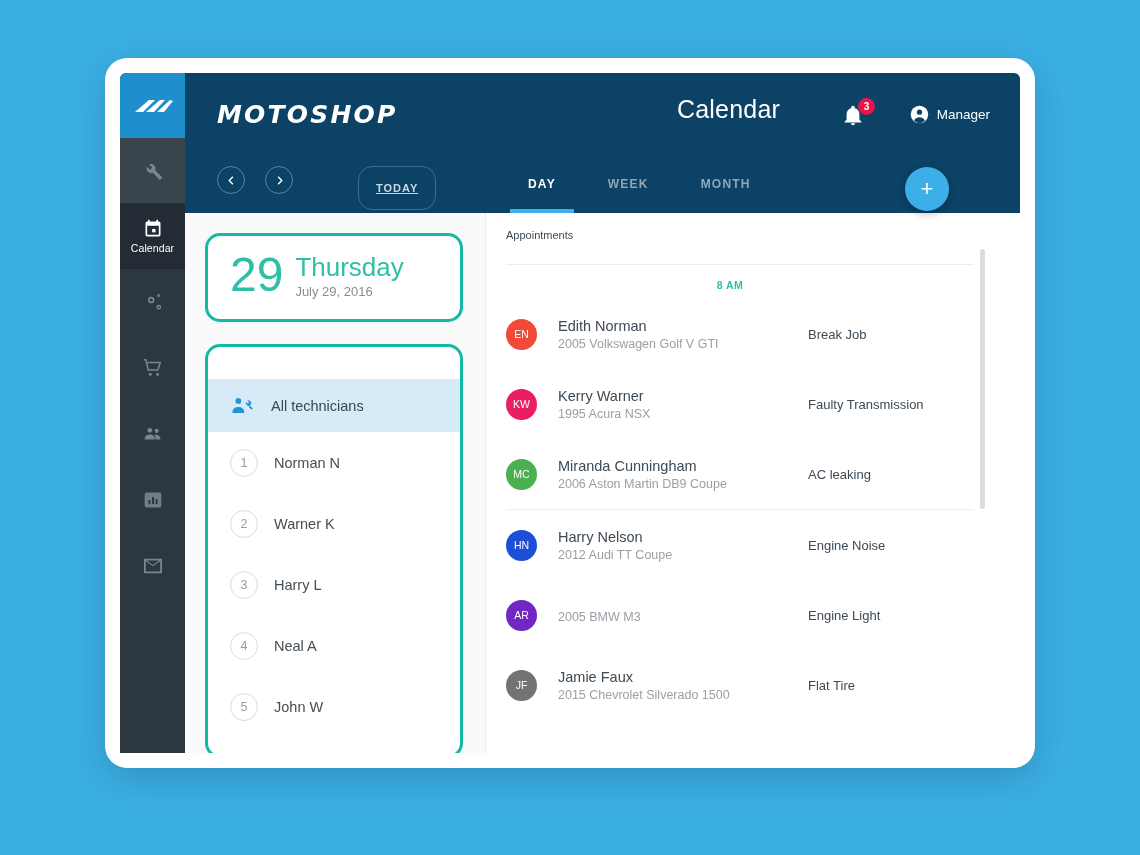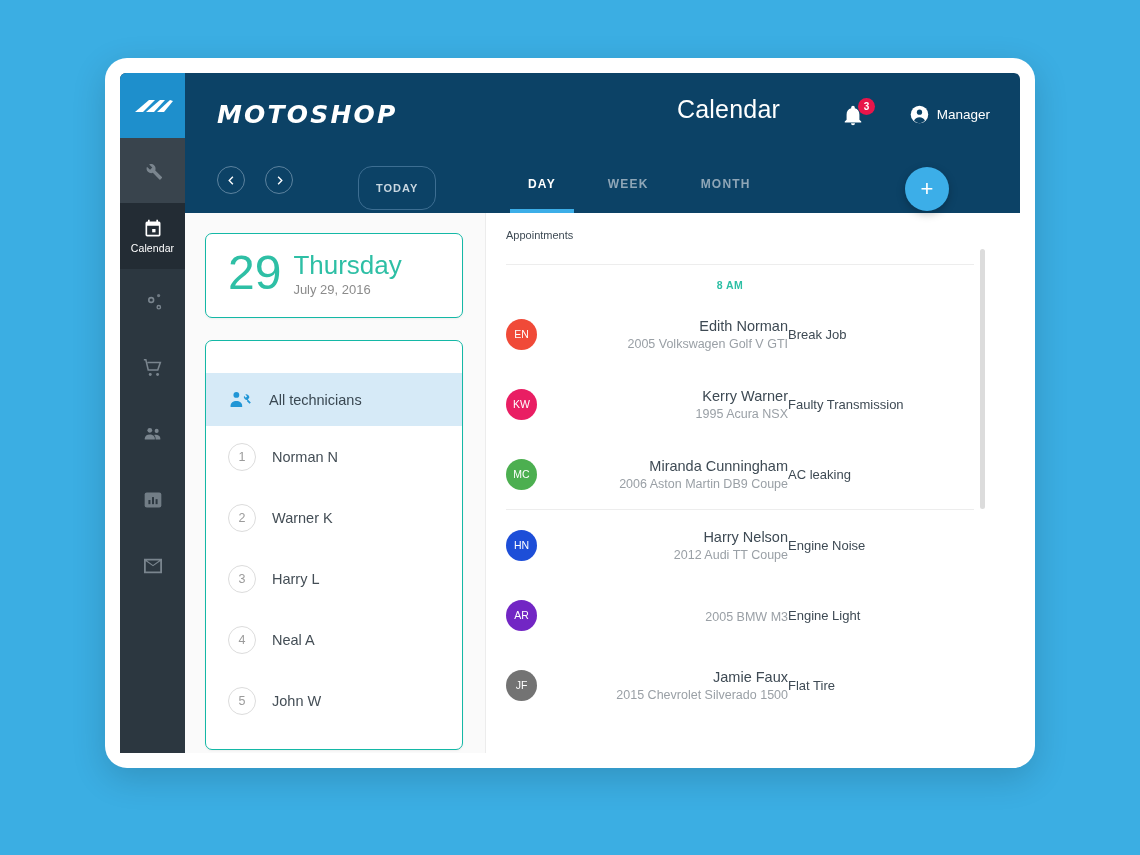--- a/index.html
+++ b/index.html
@@ -99,21 +99,21 @@
     border: 1.5px solid #5C829E; border-radius: 50%;
     display: flex; align-items: center; justify-content: center;
     color: #ffffff;
   }
   .today-btn {
     position: absolute; left: 173px; top: 7px;
     height: 44px; padding: 16px 17px;
     border: 1.5px solid #3D6E92; border-radius: 14px;
     color: #C9D7E1; font-size: 11px; font-weight: bold;
     letter-spacing: 1px;
-    display: flex; align-items: center; justify-content: center;
+    display: flex; align-items: center; justify-content: center; text-decoration: underline;
   }
   .tabs { position: absolute; left: 343px; top: 0; height: 54px; display: flex; }
   .tab {
     height: 54px; padding: 0 0 0 0; margin-right: 52px;
     color: #8FA6B7; font-size: 12px; font-weight: bold; letter-spacing: 1.2px;
     display: flex; align-items: flex-start; padding-top: 18px;
     position: relative;
   }
   .tab.active { color: #ffffff; }
   .tab.active::after {
@@ -133,22 +133,22 @@
   }
 
   
   .content {
     position: absolute; left: 65px; top: 140px;
     width: 835px; height: 540px;
     background: #FAFAFA;
   }
   .left-col { position: absolute; left: 20px; top: 20px; width: 258px; }
   .card {
-    background: #ffffff; border: 1px solid #14b8a6;
-    border-radius: 7px;
+    background: #ffffff; border: 3px solid #14b8a6;
+    border-radius: 15px;
     box-shadow: 0 1px 2px rgba(0,0,0,0.05);
   }
   .datecard { padding: 16px 22px 20px 22px; display: flex; align-items: flex-start; }
   .datecard .daynum {
     font-size: 48px; color: #2EBFA5; font-weight: 300; line-height: 46px;
     margin-right: 12px;
   }
   .datecard .dayname { font-size: 26px; color: #2EBFA5; font-weight: 300; line-height: 30px; }
   .datecard .fulldate { font-size: 13px; color: #8B8B8B; margin-top: 2px; }
 
@@ -188,21 +188,21 @@
   .appt {
     display: flex; align-items: center;
     height: 70px; padding-left: 20px; width: 488px;
   }
   .avatar {
     width: 31px; height: 31px; border-radius: 50%;
     color: #ffffff; font-size: 10.5px;
     display: flex; align-items: center; justify-content: center;
     flex: none;
   }
-  .appt .who { margin-left: 1px; width: 250px; text-align: right; }
+  .appt .who { margin-left: 21px; width: 250px; }
   .appt .name { font-size: 14.5px; color: #3E4A54; }
   .appt .car { font-size: 12.5px; color: #9AA0A6; margin-top: 3px; }
   .appt .job { font-size: 13px; color: #3E4A54; }
   .grp-div { width: 468px; margin-left: 20px; height: 1px; background: #EDEDED; }
 
   .scrollbar {
     position: absolute; left: 494px; top: 36px;
     width: 5px; height: 260px; background: #DCDCDC; border-radius: 3px;
   }
 </style>

